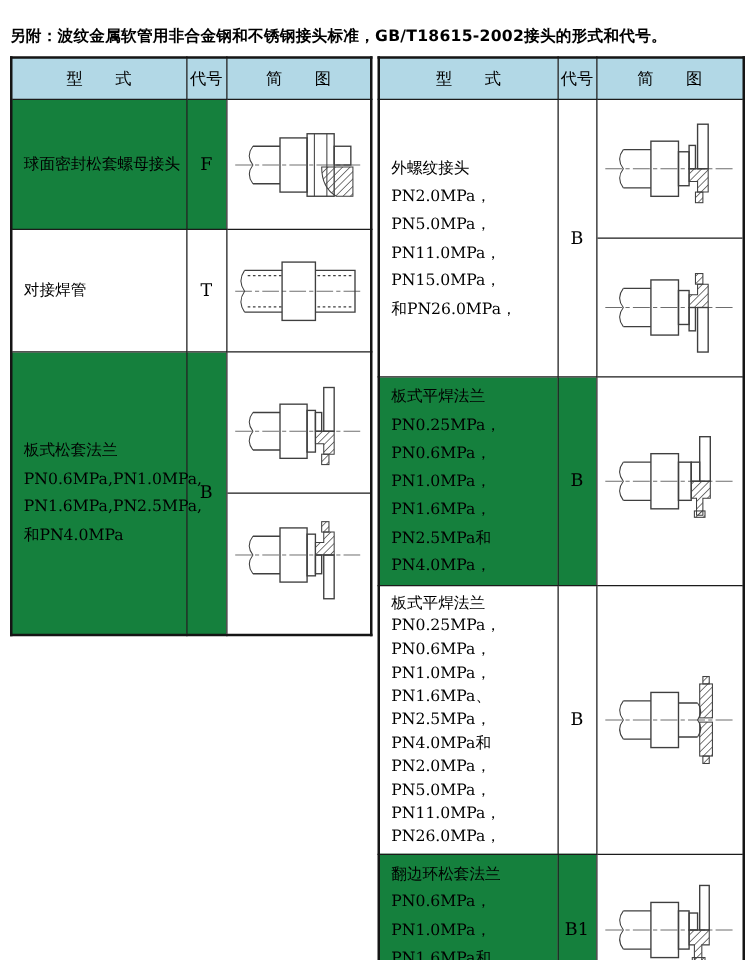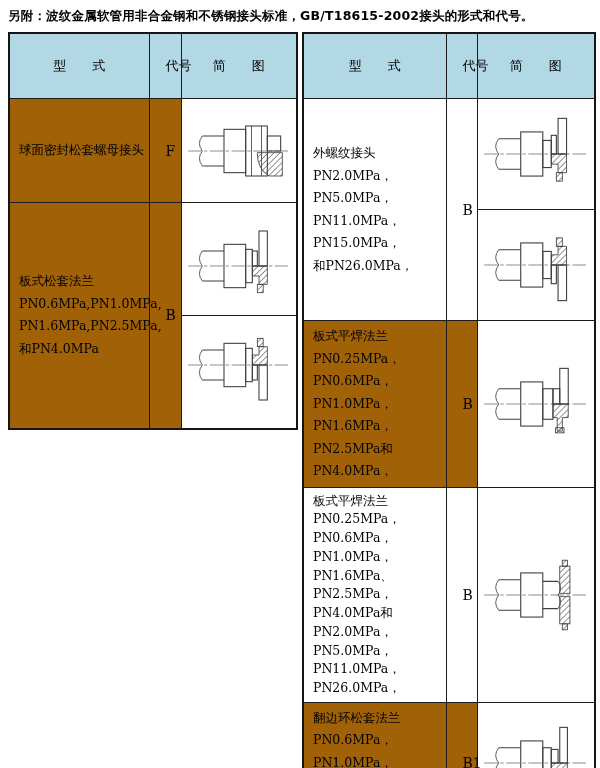--- a/index.html
+++ b/index.html
@@ -1,29 +1,29 @@
 <!DOCTYPE html>
 <html><head>
 <meta charset="utf-8">
 <style>
   html,body{margin:0;padding:0;}
   body{width:600px;height:768px;background:#ffffff;font-family:"DejaVu Serif","Liberation Serif",serif;color:#000;}
   .page{width:600px;height:768px;overflow:hidden;background:#fff;}
   .title{font-family:"DejaVu Sans","Liberation Sans",sans-serif;font-weight:bold;font-size:12.5px;
-         padding:8px 4px 7px 8px;letter-spacing:0.2px;white-space:pre;}
+         padding:21px 4px 7px 8px;letter-spacing:0.2px;white-space:pre;}
   .tables{display:flex;gap:4px;padding:0 6px 0 8px;align-items:flex-start;}
   table{border-collapse:collapse;table-layout:fixed;border:2px solid #151515;}
   .lt{width:288px;} .rt{width:292px;}
-  th,td{border:1px solid #1b1b1b;padding:16px;}
+  th,td{border:1px solid #1b1b1b;padding:0;}
   th{background:#b2d8e6;font-weight:normal;font-size:13px;height:32px;white-space:pre;text-align:center;}
   td.type{font-size:12.5px;line-height:1.8;padding:4px 3px 4px 9px;white-space:pre-line;
           vertical-align:middle;text-align:left;}
   td.type.dense{line-height:1.5;}
   td.code{text-align:center;vertical-align:middle;font-size:14px;}
-  tr.hl td.type, tr.hl td.code{background:#a16207;}
+  tr.hl td.type, tr.hl td.code{background:#15803d;}
   td.diag{padding:0;vertical-align:middle;background:#fff;}
   .full{display:flex;align-items:center;justify-content:center;height:100%;}
   .halves .half{box-sizing:border-box;display:flex;align-items:center;justify-content:center;}
   .halves .half + .half{border-top:1px solid #1b1b1b;}
   svg.d{display:block;}
   .ln{fill:none;stroke:#3f3f3f;stroke-width:1.3;}
   .thin{stroke-width:1;}
   .dot{fill:none;stroke:#3f3f3f;stroke-width:1;stroke-dasharray:2.5 2.5;}
   .hx{fill:url(#hatch);stroke:#3f3f3f;stroke-width:1;}
   .cl{stroke:#666;stroke-width:0.9;stroke-dasharray:16 3 4 3;}
@@ -76,20 +76,37 @@
             <path class="ln thin" d="M81,16 V76 M93,16 V76"></path>
             <rect class="ln" x="100" y="28" width="16" height="18"></rect>
             <path class="hx" d="M88,48 H118 V76 H102 Q88,68 88,48 Z"></path>
           </svg>
         </div>
             </td>
       </tr>
 
 
 
+      <tr style="height:98px">
+        <td class="type">对接焊管</td>
+        <td class="code">T</td>
+        <td class="diag">
+              <div class="full">
+          <svg class="d" width="110" height="84" viewBox="0 0 132 92">
+            <line class="cl" x1="5" y1="46" x2="127" y2="46"></line>
+            <path class="ln" d="M14,26 H50 M14,66 H50"></path>
+            <path class="ln thin" d="M14,26 q-7,10 0,20 q-7,10 0,20"></path>
+            <path class="dot" d="M17,31 H50 M17,61 H50"></path>
+            <rect class="ln" x="50" y="18" width="32" height="56"></rect>
+            <path class="ln" d="M82,26 H120 V66 H82"></path>
+            <path class="dot" d="M84,31 H118 M84,61 H118"></path>
+          </svg>
+        </div>
+            </td>
+      </tr>
 
       <tr class="hl" style="height:226px">
         <td class="type">板式松套法兰
 PN0.6MPa,PN1.0MPa,
 PN1.6MPa,PN2.5MPa,
 和PN4.0MPa</td>
         <td class="code">B</td>
         <td class="diag halves">
           <div class="half" style="height:98px">
             <svg class="d" width="110" height="88" viewBox="0 0 132 92">

